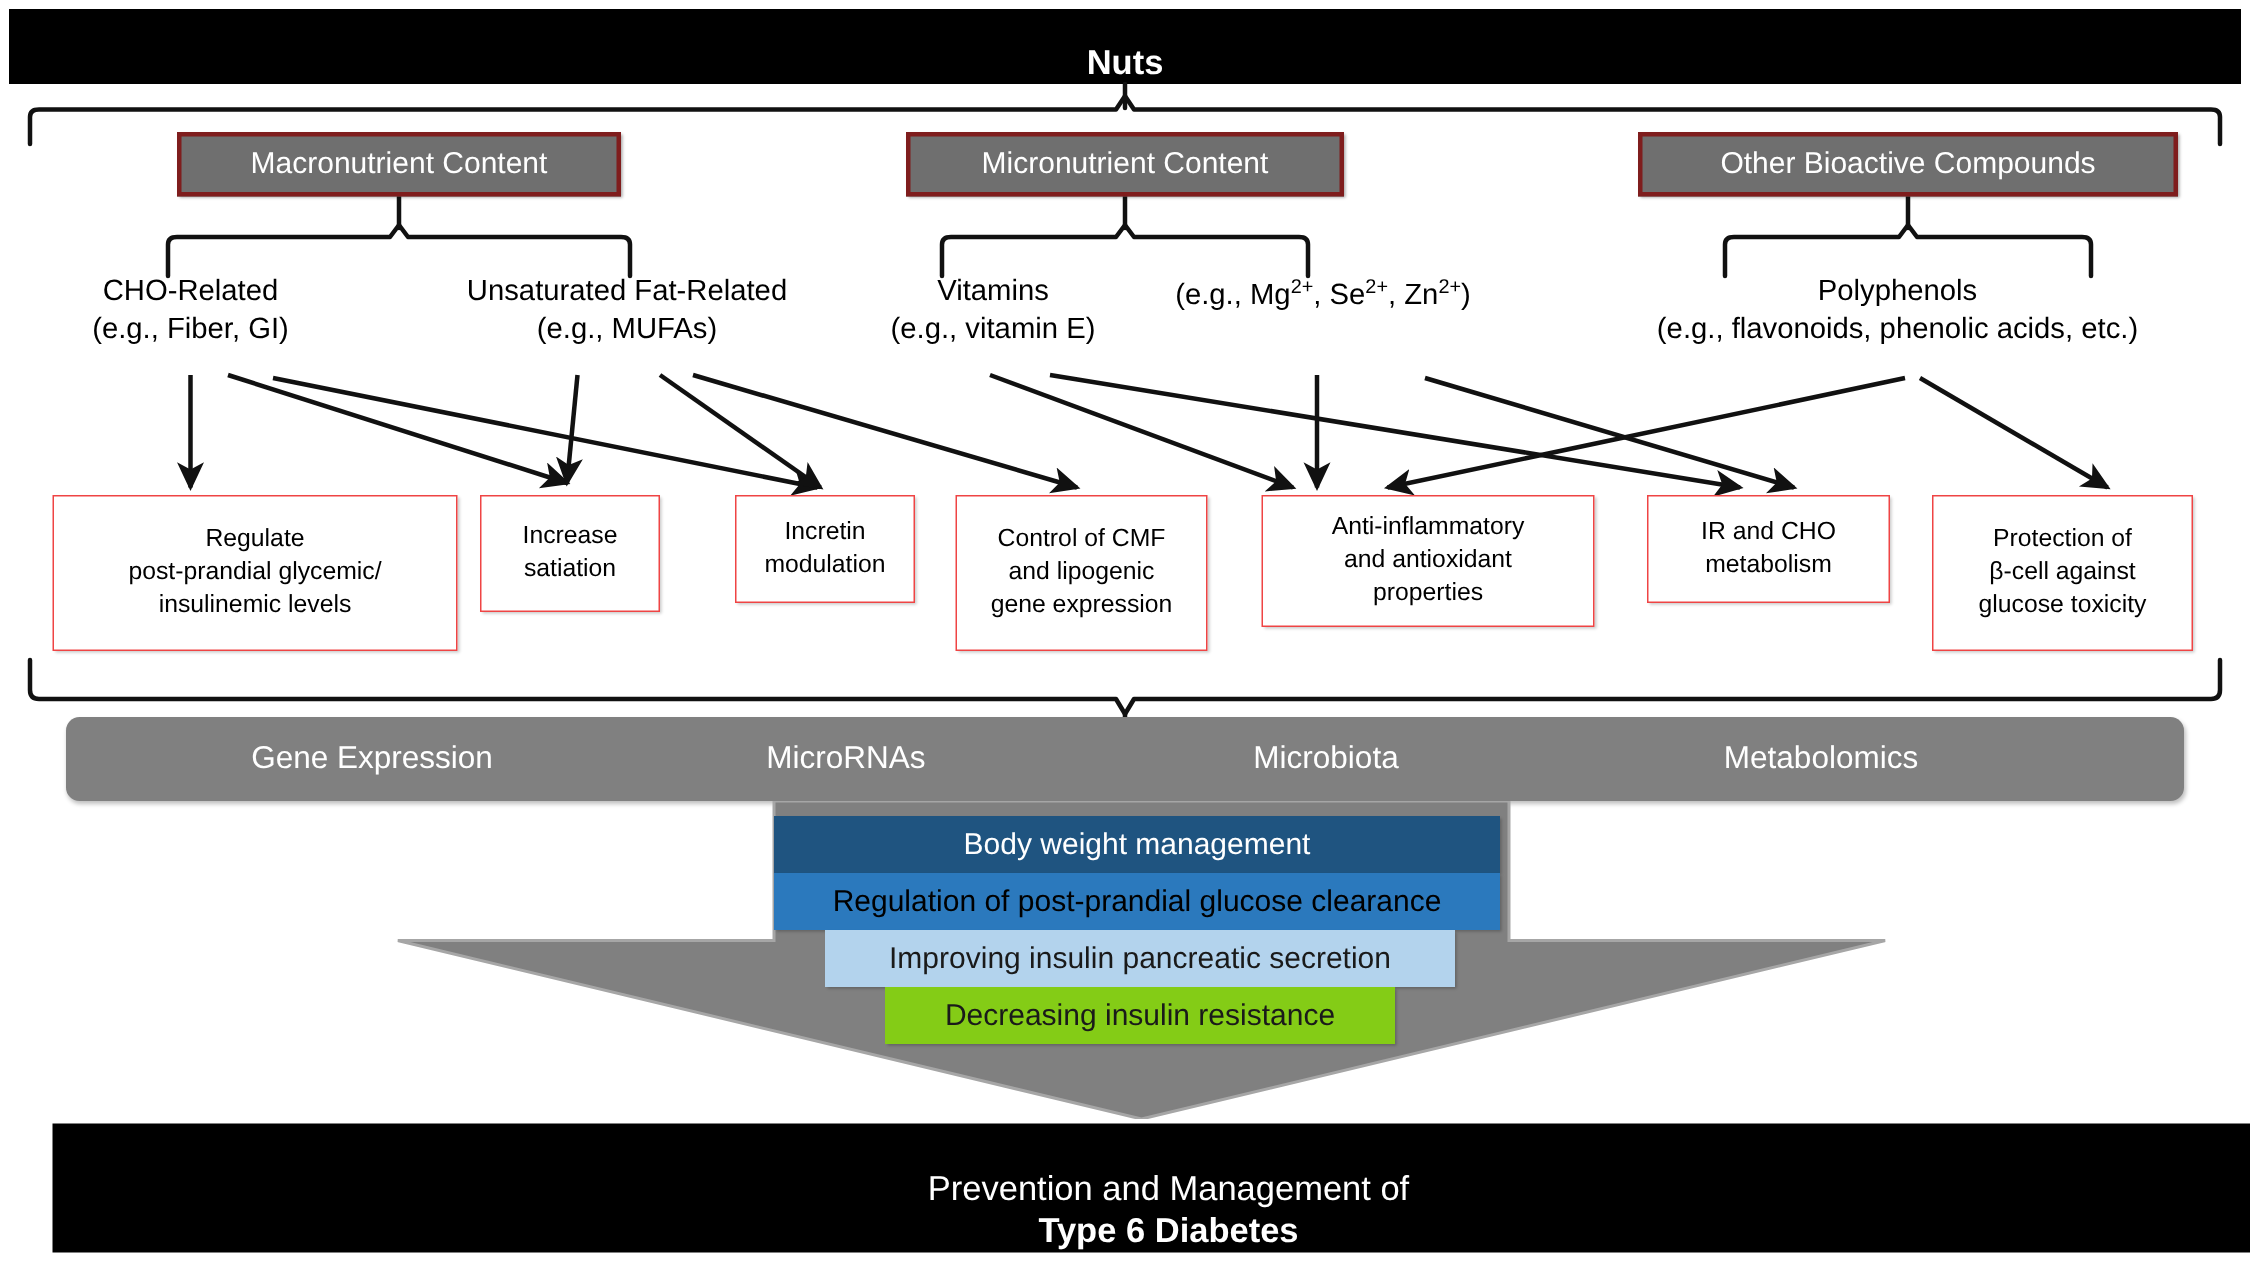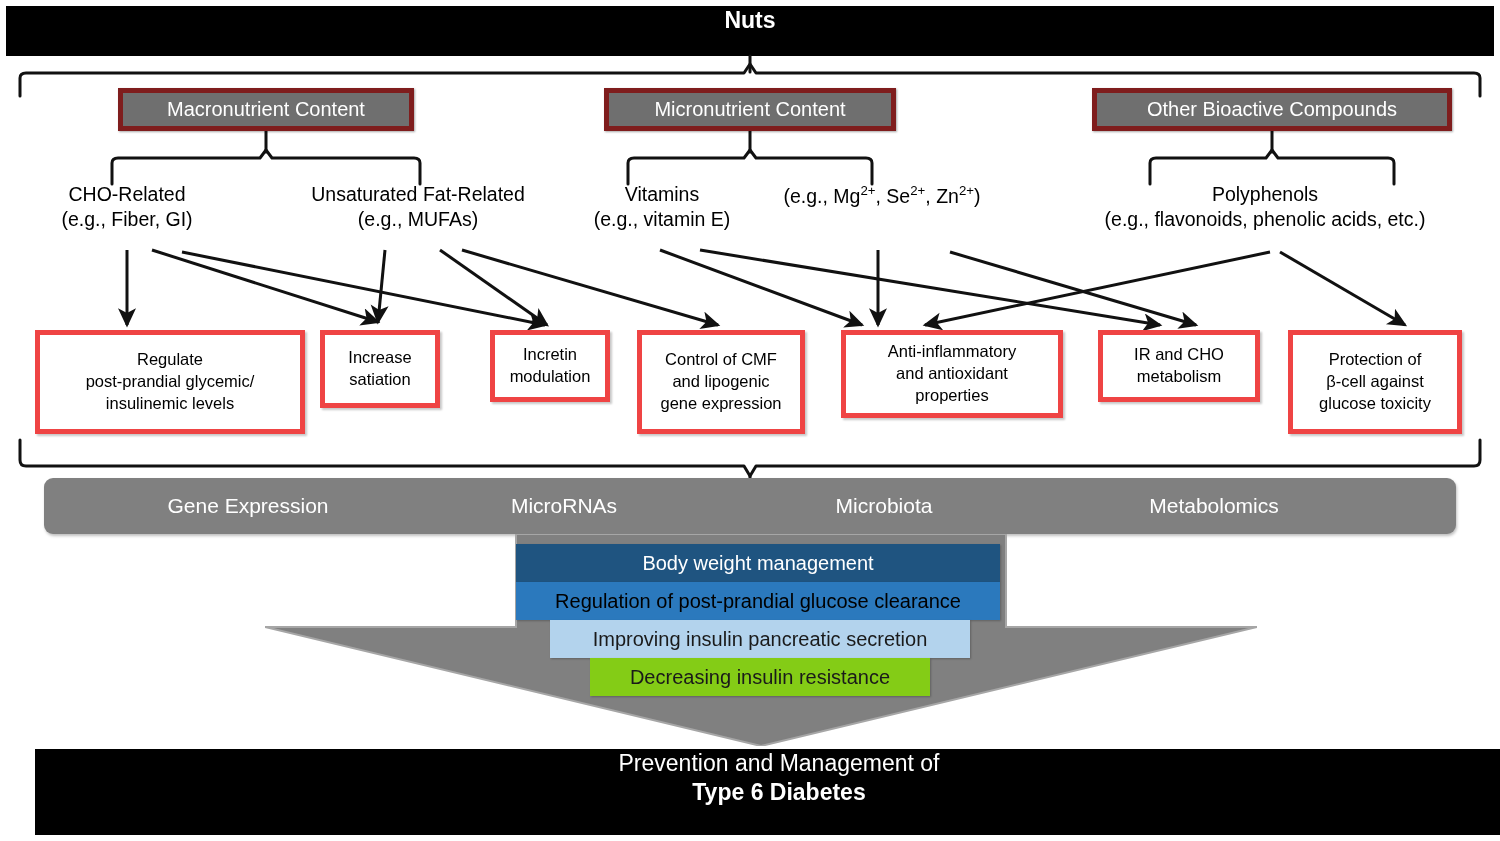--- a/index.html
+++ b/index.html
@@ -9,48 +9,48 @@
     width:1500px;height:841px;
     background:#ffffff;
     overflow:hidden;
   }
   .abs{position:absolute;box-sizing:border-box;}
 
   
   .black-bar{
     background:#000000;
     color:#ffffff;
-    display:flex;align-items:flex-start;justify-content:center;
+    display:flex;align-items:flex-end;justify-content:center;
     text-align:center;
     line-height:1.25;
   }
   #top-banner{left:6px;top:6px;width:1488px;height:50px;font-size:23px;font-weight:bold;}
   #bottom-banner{left:6px;top:749px;width:1488px;height:86px;font-size:23px;margin-left:29px;}
   #bottom-banner .l2{font-weight:bold;}
 
   
   .cat-box{
     background:#6f6f6f;
-    border:5px solid #7f1d1d;
+    border:3px solid #7f1d1d;
     color:#ffffff;
     font-size:20px;
     display:flex;align-items:center;justify-content:center;
     text-align:center;
     box-shadow:1px 1px 2px rgba(0,0,0,.35);
   }
 
   
   .sub-label{
     color:#000000;font-size:19.5px;line-height:1.3;text-align:center;
   }
 
   
   .out-box{
     background:#ffffff;
-    border:5px solid #ef4444;
+    border:1px solid #ef4444;
     color:#000000;
     font-size:16.5px;line-height:1.32;
     display:flex;align-items:center;justify-content:center;
     text-align:center;
     padding:2px 4px;
     box-shadow:1.5px 1.5px 2px rgba(0,0,0,.22);
   }
 
   
   #omics-bar{

